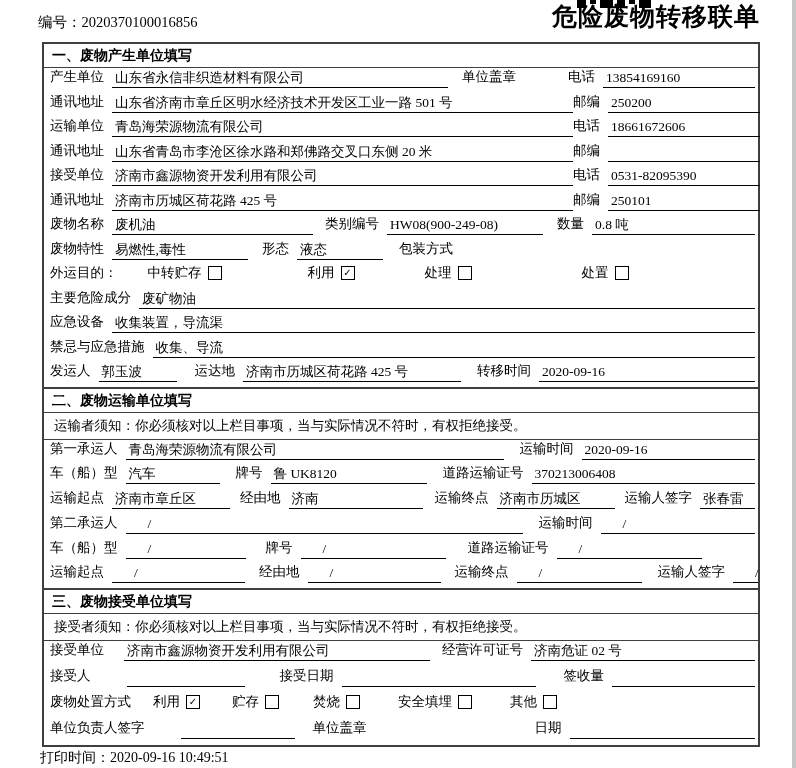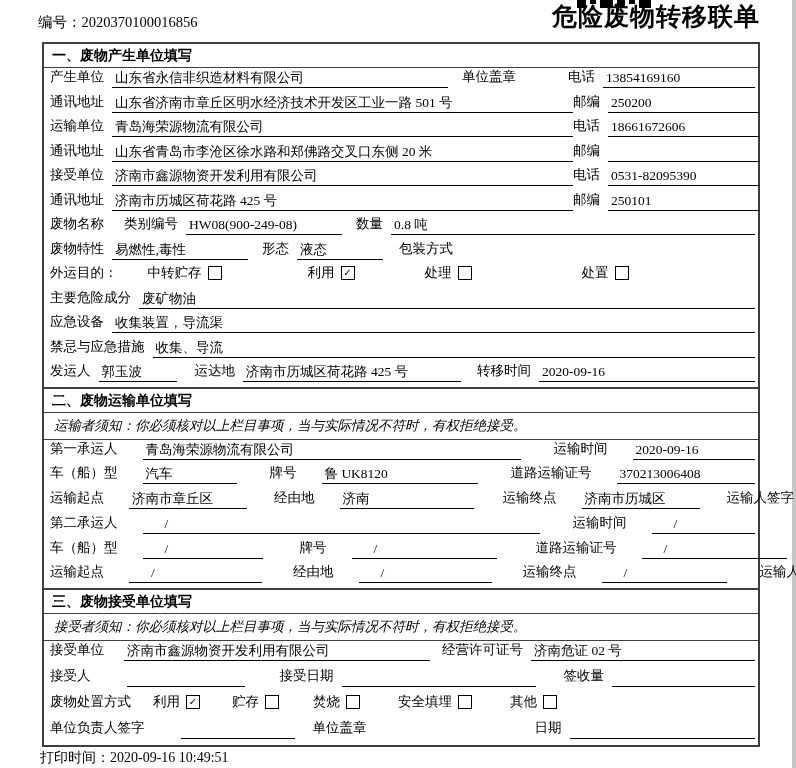--- a/index.html
+++ b/index.html
@@ -7,23 +7,23 @@
          font-family:"Liberation Serif","DejaVu Serif",serif; font-size:13.5px; color:#000;}
   .edge-right {position:absolute; top:0; right:0; width:4px; height:768px; background:#c6c6c6;}
   .qr {position:absolute; left:577px; top:0; width:74px; height:8px;}
   .serial {position:absolute; left:38px; top:13px; font-size:14.5px; white-space:nowrap;}
   .doc-title {position:absolute; left:120px; top:0px; width:640px; text-align:right;
               font-size:25px; font-weight:bold; letter-spacing:1px;}
   .form {position:absolute; left:42px; top:42px; width:714px; border:2px solid #3f3f3f; background:#fff;}
   .sech {height:23px; line-height:23px; font-weight:bold; font-size:14px; padding-left:8px;
          border-bottom:1px solid #3f3f3f;}
   .sec {border-top:2px solid #3f3f3f;}
-  .note {height:26px; line-height:26px; padding-left:10px; border-bottom:1px solid #3f3f3f; white-space:nowrap;font-style:italic;}
+  .note {height:26px; line-height:26px; padding-left:10px; border-bottom:1px solid #3f3f3f; white-space:nowrap;}
   .row {display:flex; align-items:flex-start; height:24.5px; padding:0 3px 0 6px; white-space:nowrap;}
-  .sec2 .row {height:24.8px;gap:17px;}
+  .sec2 .row {height:24.8px;}
   .sec3 .row {height:26px;}
   .lbl {white-space:nowrap; padding-right:8px; flex:none;}
   .val {border-bottom:1px solid #000; height:19px; line-height:19px; padding:0 3px;
         white-space:nowrap; overflow:hidden; flex:none;}
   .fill {flex:1 1 auto; min-width:0;}
   .ra {margin-left:auto;}
   .sl {padding-left:22px;}
   .opt {display:flex; align-items:center; flex:none;}
   .cb {width:12px; height:12px; border:1px solid #000; font-size:10px; line-height:12px;
        text-align:center; margin-left:6px; flex:none;}
@@ -90,20 +90,21 @@
 
       <div class="row">
         <span class="lbl">通讯地址</span>
         <span class="val" style="width:455px">济南市历城区荷花路 425 号</span>
         <span class="lbl ra">邮编</span>
         <span class="val" style="width:146px">250101</span>
       </div>
 
       <div class="row">
         <span class="lbl">废物名称</span>
+        <span class="val" style="width:195px">废机油</span>
         <span class="lbl" style="margin-left:12px">类别编号</span>
         <span class="val" style="width:150px">HW08(900-249-08)</span>
         <span class="lbl" style="margin-left:14px">数量</span>
         <span class="val fill">0.8 吨</span>
       </div>
 
       <div class="row">
         <span class="lbl">废物特性</span>
         <span class="val" style="width:130px">易燃性,毒性</span>
         <span class="lbl" style="margin-left:14px">形态</span>

